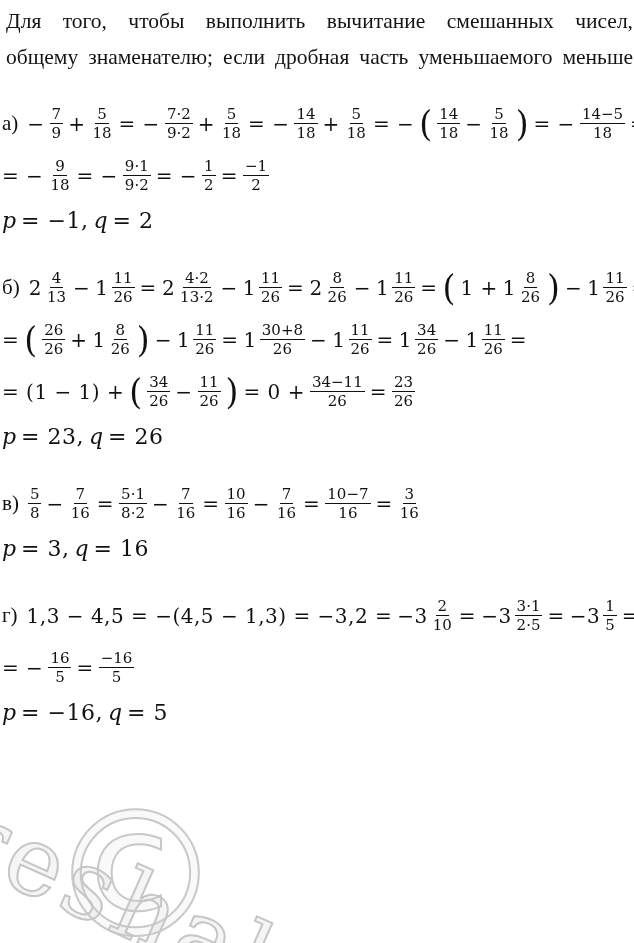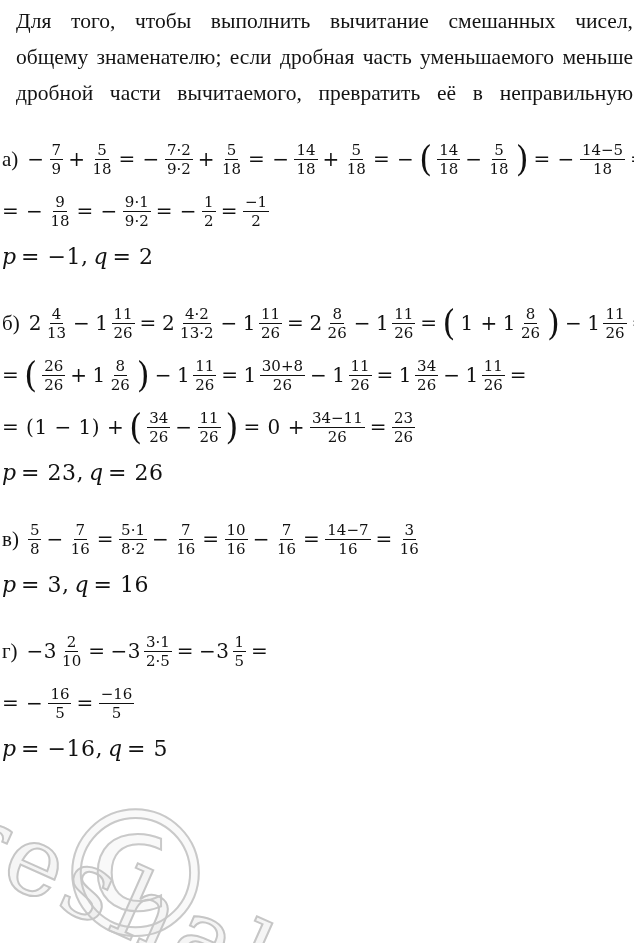--- a/index.html
+++ b/index.html
@@ -5,21 +5,21 @@
   html,body{margin:0;padding:0;}
   body{
     width:634px;height:943px;
     background:#ffffff;color:#141414;
     font-family:"Liberation Serif", serif;
     position:relative;overflow:hidden;
   }
   .page{position:relative;width:634px;height:943px;}
 
   
-  .intro{padding:4px 1px 0 16px;font-size:21.5px;line-height:35.8px;color:#131313;}
+  .intro{padding:4px 1px 0 6px;font-size:21.5px;line-height:35.8px;color:#131313;}
   .intro .jline{text-align:justify;text-align-last:justify;white-space:normal;}
   .intro .jline.last{text-align-last:left;}
 
   
   .problem{margin:24px 0 0 2px;}
   .problem + .problem{margin-top:26px;}
   .math-line{
     display:flex;align-items:center;gap:5px;
     min-height:48px;margin-bottom:4px;
     font-family:"DejaVu Serif", serif;
@@ -60,21 +60,20 @@
   }
 </style>
 </head>
 <body>
 
 <div class="page">
 
   <div class="intro">
     <div class="jline">Для того, чтобы выполнить вычитание смешанных чисел,</div>
     <div class="jline">общему знаменателю; если дробная часть уменьшаемого меньше</div>
-    <div class="jline">дробной части вычитаемого, превратить её в неправильную</div>
   </div>
 
   <section class="problem">
     <div class="math-line">
         <span class="mlbl">а)</span>
         <span class="mtxt">−</span>
         <span class="frac">
           <span class="num">7</span>
           <span class="den">9</span>
         </span>
@@ -340,40 +339,41 @@
           <span class="num">10</span>
           <span class="den">16</span>
         </span>
         <span class="mtxt">−</span>
         <span class="frac">
           <span class="num">7</span>
           <span class="den">16</span>
         </span>
         <span class="mtxt">=</span>
         <span class="frac">
-          <span class="num">14−7</span>
+          <span class="num">10−7</span>
           <span class="den">16</span>
         </span>
         <span class="mtxt">=</span>
         <span class="frac">
           <span class="num">3</span>
           <span class="den">16</span>
         </span>
       </div>
     <div class="math-line answer">
         <span class="mit">p</span>
         <span class="mtxt">= 3,</span>
         <span class="mit">q</span>
         <span class="mtxt">= 16</span>
       </div>
   </section>
 
   <section class="problem">
     <div class="math-line">
         <span class="mlbl">г)</span>
+        <span class="mtxt">1,3 − 4,5 = −(4,5 − 1,3) = −3,2 =</span>
         <span class="mix">
           <span class="whole">−3</span>
           <span class="frac">
             <span class="num">2</span>
             <span class="den">10</span>
           </span>
         </span>
         <span class="mtxt">=</span>
         <span class="mix">
           <span class="whole">−3</span>

